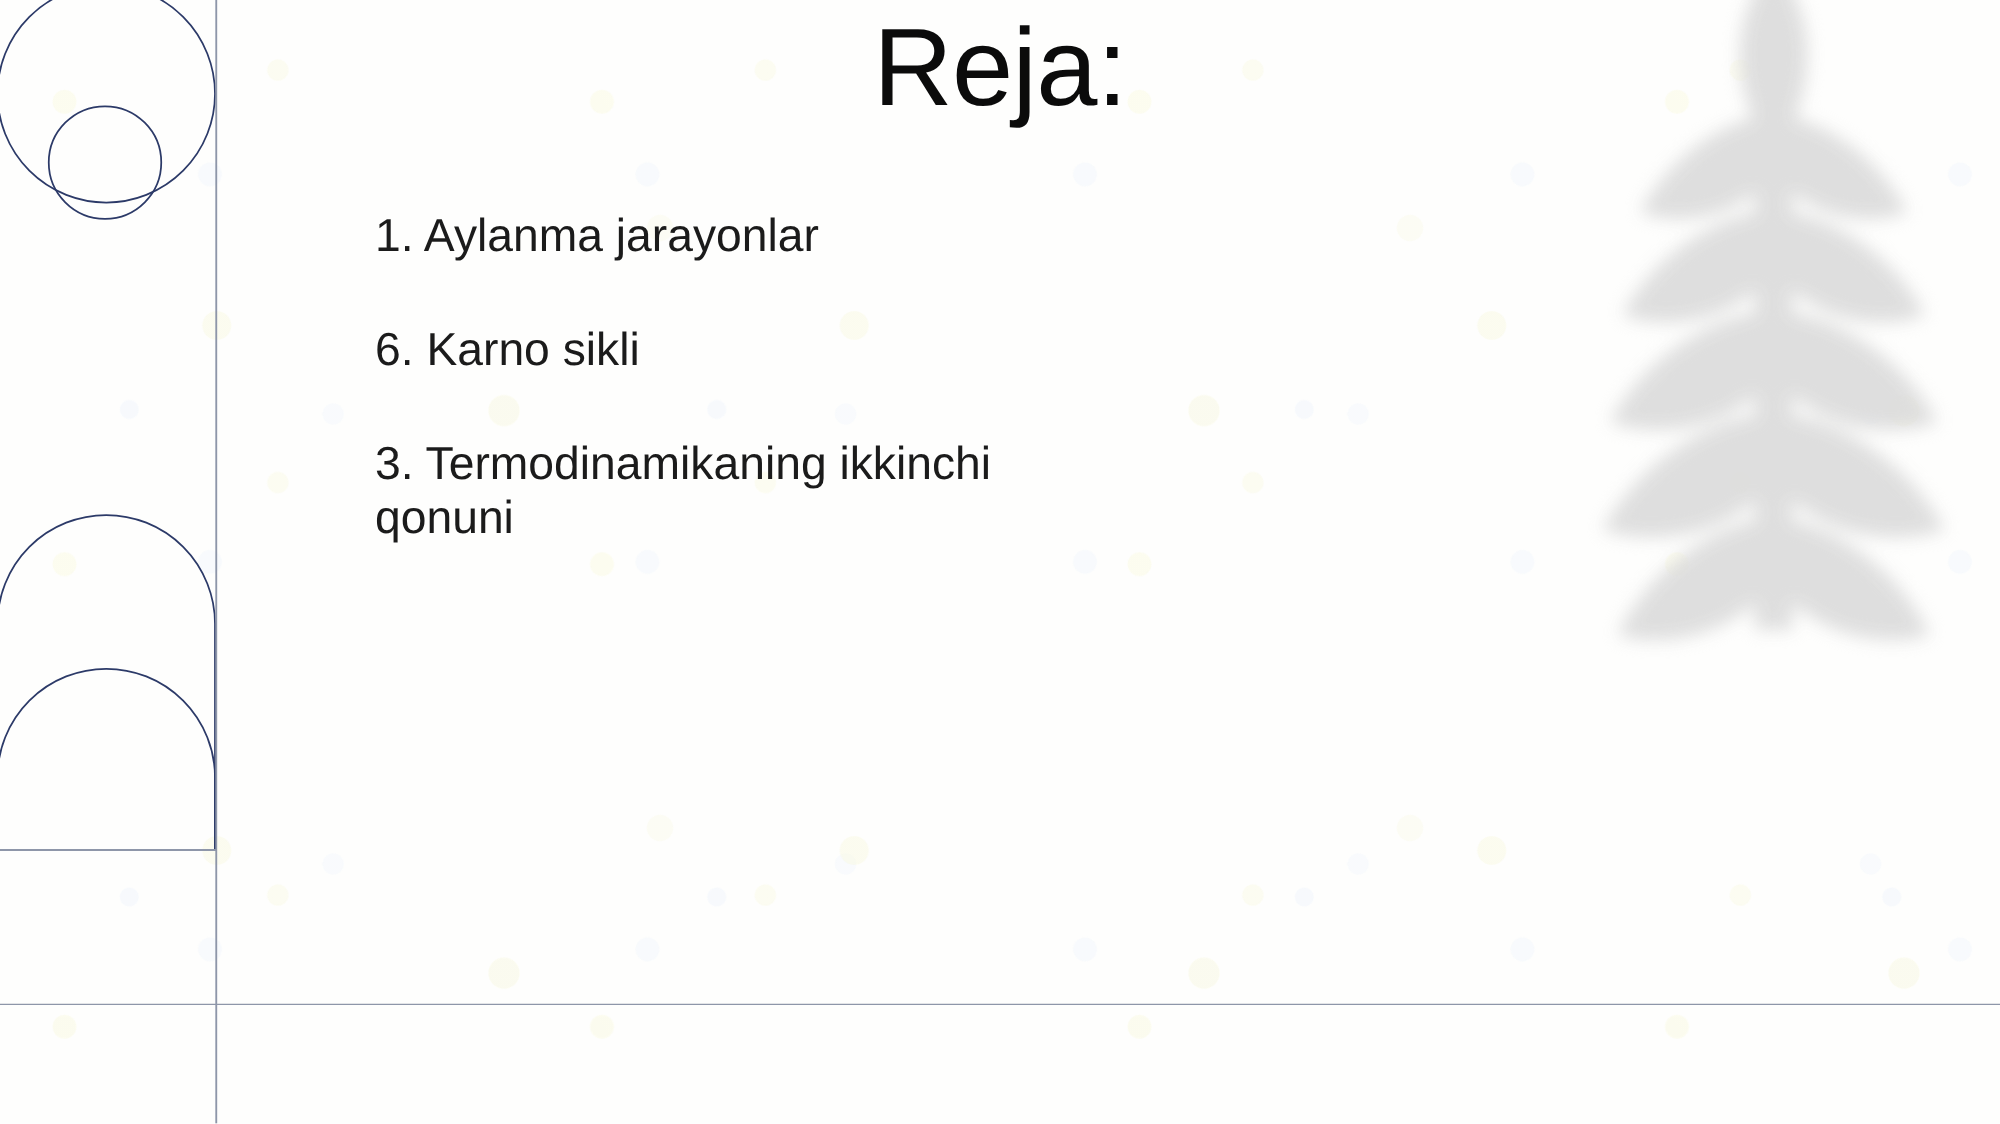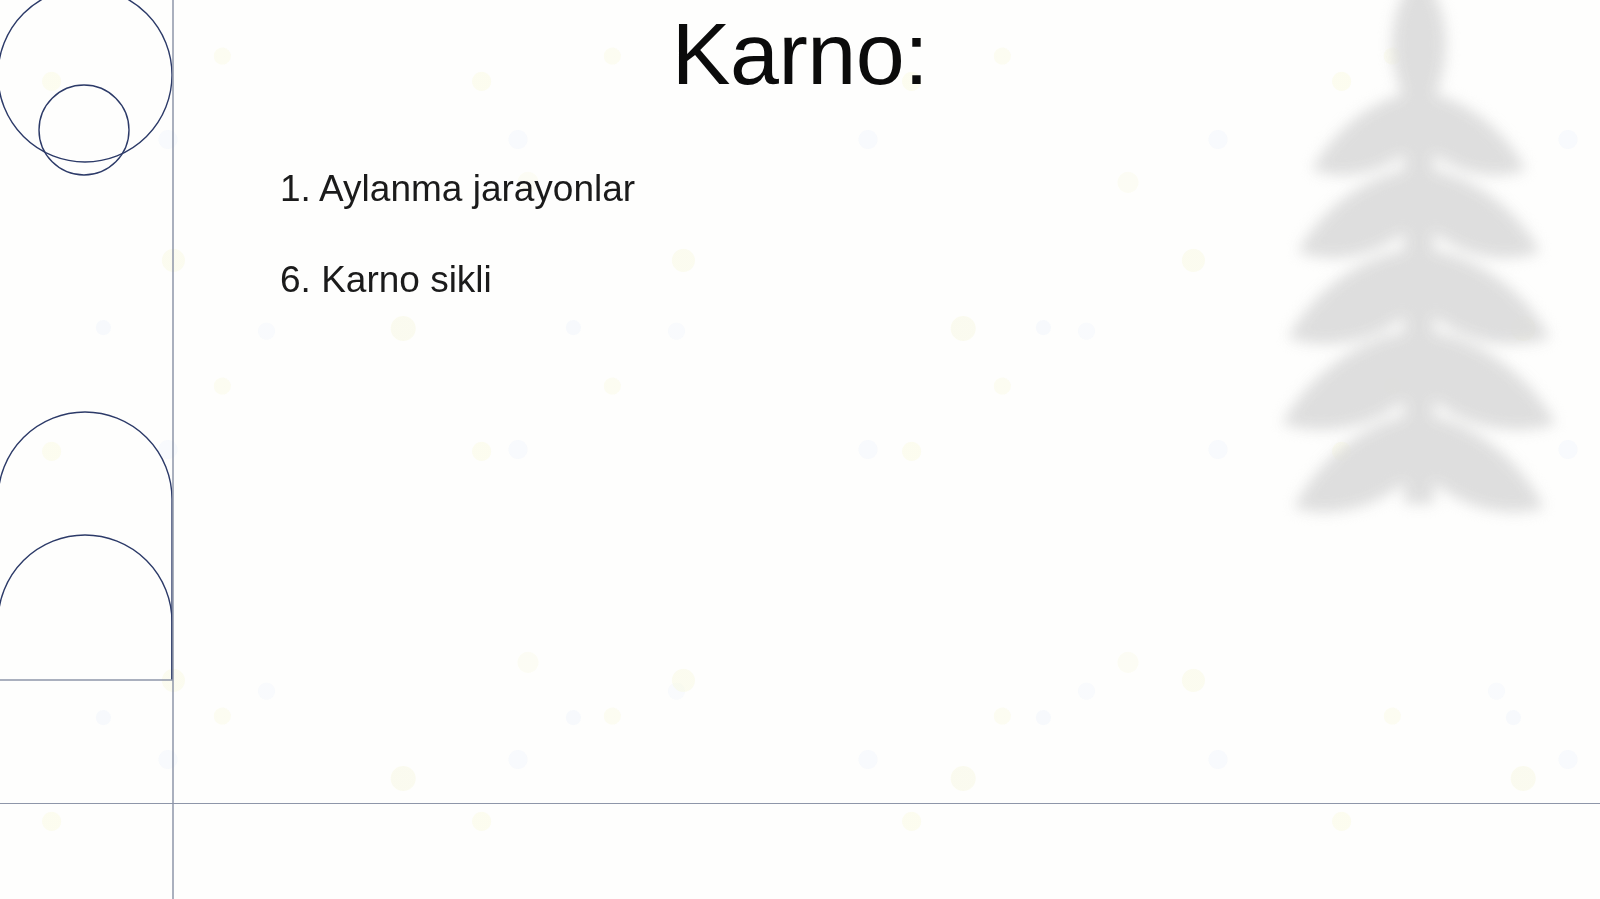--- a/index.html
+++ b/index.html
@@ -78,21 +78,21 @@
     text-align: center;
     font-size: 88px;
     line-height: 1.08;
     font-weight: 400;
     color: #0b0b0b;
     letter-spacing: -0.5px;
   }
 
   #body-list {
     position: absolute;
-    left: 280px;
+    left: 300px;
     top: 168px;
     width: 600px;
   }
 
   .list-item {
     font-size: 37px;
     line-height: 1.16;
     font-weight: 400;
     color: #1b1b1b;
     margin-bottom: 48px;
@@ -139,20 +139,22 @@
       <path d="M-2 680 L-2 622 A87 87 0 0 1 172 622 L172 680"></path>
     </g>
     <g stroke="#8e96a9" stroke-width="1.5" fill="none">
       <line x1="173" y1="0" x2="173" y2="899"></line>
       <line x1="0" y1="680" x2="173" y2="680"></line>
     </g>
   </svg>
 
   <div class="rule-horizontal"></div>
 
-  <div id="title">Karno:</div>
+  <div id="title">Reja:</div>
 
   <div id="body-list">
     <div class="list-item">1. Aylanma jarayonlar</div>
     <div class="list-item">6. Karno sikli</div>
+    <div class="list-item">3. Termodinamikaning ikkinchi
+qonuni</div>
   </div>
 
 </div>
 
 </body></html>

